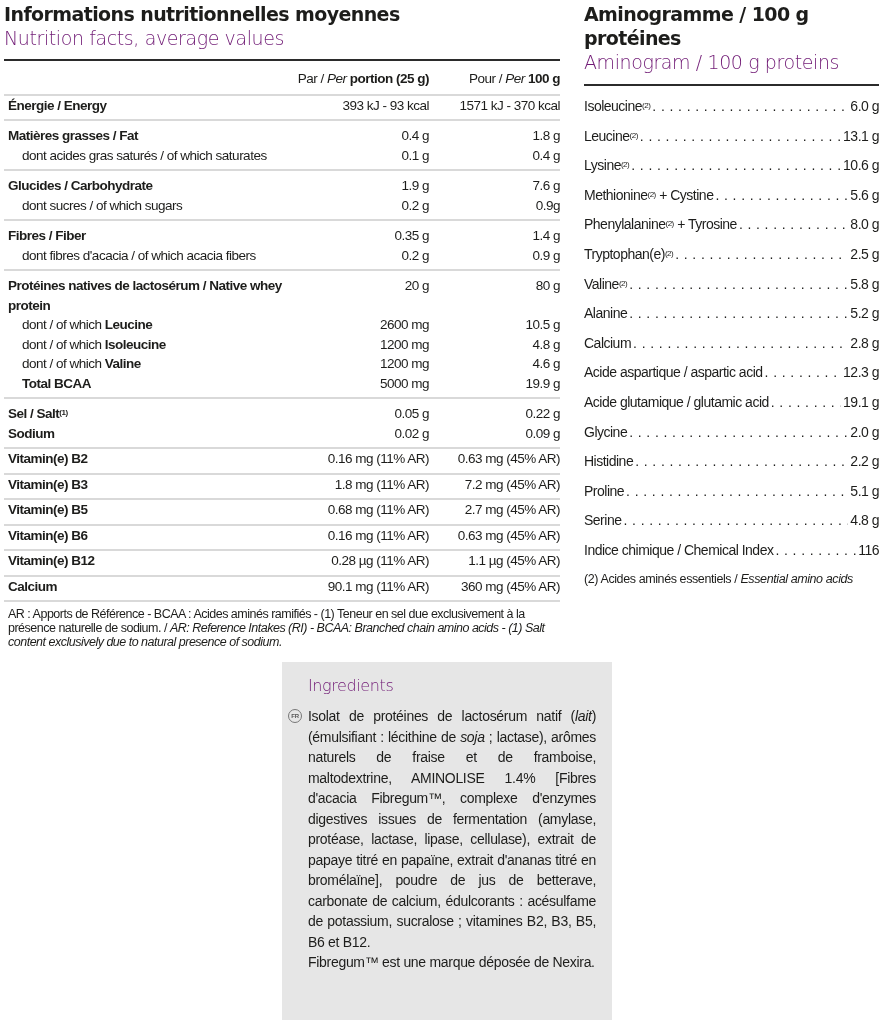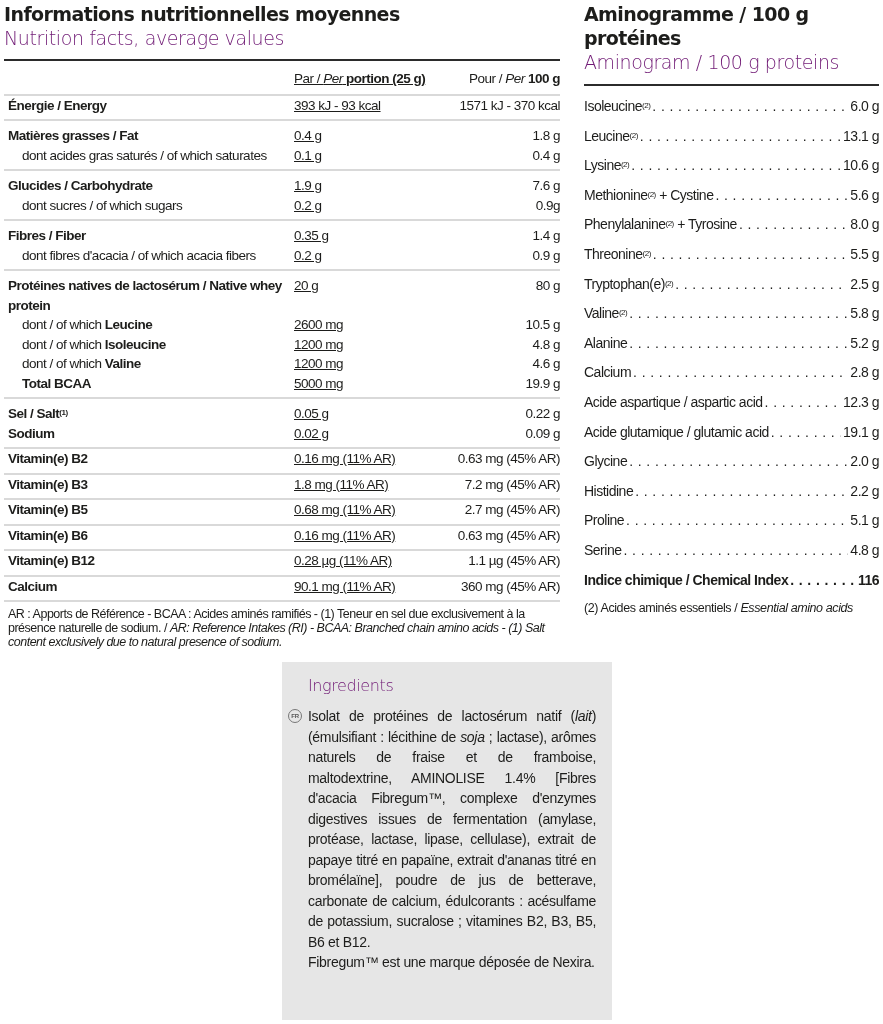--- a/index.html
+++ b/index.html
@@ -8,21 +8,21 @@
 
   
   .nutri { position: absolute; left: 4px; top: 2px; width: 556px; }
   .title-fr { font-family: "DejaVu Sans", sans-serif; font-size: 19px; font-weight: bold; letter-spacing: -0.6px; line-height: 24px; color: #1d1d1b; }
   .title-en { font-family: "DejaVu Sans", sans-serif; font-size: 19px; font-weight: normal; letter-spacing: -0.4px; line-height: 24px; color: #701a75; font-weight: 200; }
   .rule-dark { height: 2px; background: #2b2b2b; margin-top: 9px; }
 
   table.nt { width: 556px; border-collapse: collapse; font-family: "Liberation Sans", sans-serif; font-size: 13.5px; letter-spacing: -0.5px; }
   table.nt td { padding: 0; vertical-align: top; line-height: 19.5px; }
   table.nt td.c1 { width: 290px; padding-left: 4px; }
-  table.nt td.c2 { width: 136px; padding-right: 1px; text-decoration: underline; }
+  table.nt td.c2 { width: 136px; text-align: right; padding-right: 1px; }
   table.nt td.c3 { width: 130px; text-align: right; margin-top: 12px; }
   tr.head td { padding-top: 8px; padding-bottom: 5px; }
   tr.grp-first td { padding-top: 5px; }
   tr.grp-last td { padding-bottom: 4px; border-bottom: 2px solid #d9d9d9; }
   tr.single td { padding-bottom: 4px; border-bottom: 2px solid #d9d9d9; }
   tr.head td { border-bottom: 2px solid #d9d9d9; }
   .b { font-weight: bold; }
   .i { font-style: italic; }
   .ind { padding-left: 18px !important; }
   sup { font-size: 8px; vertical-align: top; position: relative; top: -1px; }
@@ -32,21 +32,21 @@
   
   .amino { position: absolute; left: 584px; top: 2px; width: 295px; }
   .amino .title-fr { font-size: 19px; }
   .amino .rule-dark { margin-top: 10px; }
   .amino-list { margin-top: 6px; font-size: 14px; letter-spacing: -0.5px; }
   .arow { display: flex; align-items: baseline; height: 29.6px; line-height: 29.6px; }
   .arow .nm { white-space: nowrap; }
   .arow .dots { flex: 1; overflow: hidden; white-space: nowrap; color: #1d1d1b; letter-spacing: 2.6px; margin: 0 2px; }
   .arow .dots::before { content: ". . . . . . . . . . . . . . . . . . . . . . . . . . . . . . . . . . . . . . . . . . . . . . . . . . . . . . . . . . . ."; letter-spacing: 0.4px; }
   .arow .val { white-space: nowrap; text-align: right; }
-  .arow.bold { font-weight: bold; }
+  .arow.bold { font-weight: normal; }
   .amino-note { font-size: 12.5px; letter-spacing: -0.4px; margin-top: 6px; }
 
   
   .ingr { position: absolute; left: 282px; top: 662px; width: 330px; height: 358px; background: #e6e6e6; padding: 6px 16px 0 26px; }
   .ingr .title-fr { font-size: 19px; }
   .ingr .title-en { font-size: 16px; margin-top: 6px; }
   .ingr-body { position: relative; margin-top: 8px; font-size: 14px; line-height: 20.5px; letter-spacing: -0.3px; text-align: justify; color: #1d1d1b; }
   .fr-badge { position: absolute; left: -20px; top: 3px; width: 14px; height: 14px; border: 1px solid #777; border-radius: 50%; font-size: 6px; line-height: 12px; text-align: center; color: #555; font-weight: bold; background: #e6e6e6; }
   .ingr-line { display: block; }
 </style>
@@ -203,25 +203,20 @@
         <span class="nm"><span>Methionine</span><sup>(2)</sup><span> + Cystine</span></span>
         <span class="dots"></span>
         <span class="val">5.6 g</span>
       </div>
     <div class="arow">
         <span class="nm"><span>Phenylalanine</span><sup>(2)</sup><span> + Tyrosine</span></span>
         <span class="dots"></span>
         <span class="val">8.0 g</span>
       </div>
     <div class="arow">
-        <span class="nm"><span>Threonine</span><sup>(2)</sup><span></span></span>
-        <span class="dots"></span>
-        <span class="val">5.5 g</span>
-      </div>
-    <div class="arow">
         <span class="nm"><span>Tryptophan(e)</span><sup>(2)</sup><span></span></span>
         <span class="dots"></span>
         <span class="val">2.5 g</span>
       </div>
     <div class="arow">
         <span class="nm"><span>Valine</span><sup>(2)</sup><span></span></span>
         <span class="dots"></span>
         <span class="val">5.8 g</span>
       </div>
     <div class="arow">

